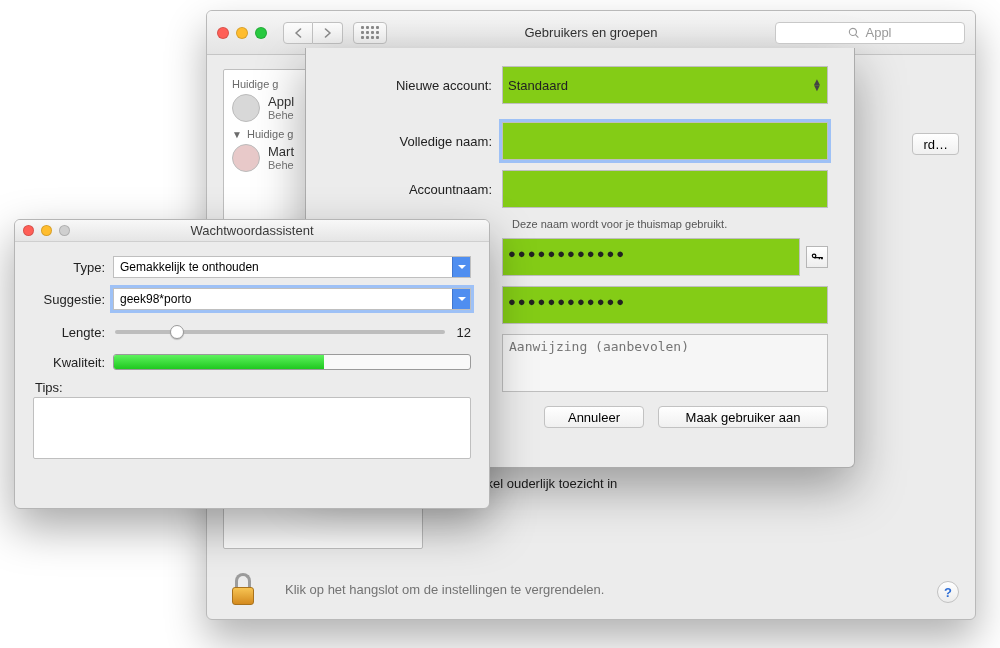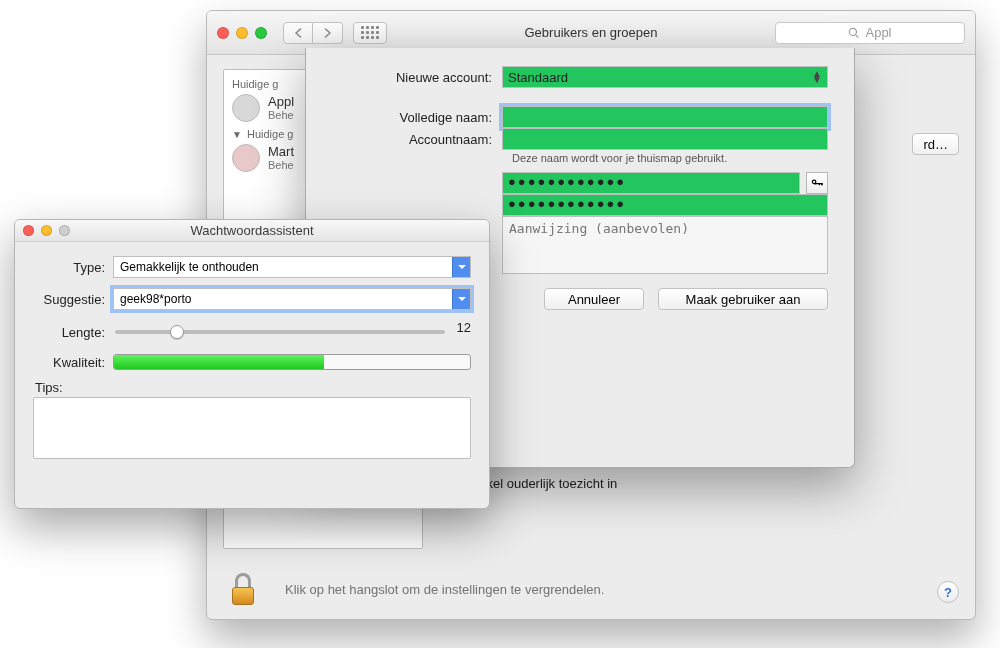--- a/index.html
+++ b/index.html
@@ -116,27 +116,27 @@
     position:absolute;
     left:305px; top:48px;
     width:550px; height:420px;
     background:#ececec;
     border:1px solid #acacac;
     border-top:none;
     border-radius:0 0 6px 6px;
     box-shadow:0 20px 50px rgba(0,0,0,0.35);
     padding:18px 26px 16px;
   }
-  .form-row{ display:flex; align-items:center; }
+  .form-row{ display:flex; align-items:center; margin-bottom:10px;}
   .form-row label{ width:170px; text-align:right; padding-right:10px; color:#222;}
   .form-row .field{ flex:1; display:flex; gap:6px; align-items:center;}
   .txt, .sel, .pwd, .ta {
-    width:100%; height:22px;
-    border:1px solid #bfbfbf; background:#22c55e;
-    font-size:13px; padding:1px 5px;
+    width:100%; height:38px;
+    border:1px solid #bfbfbf; background:#84cc16;
+    font-size:13px; padding:7px 5px;
   }
   .sel{ display:flex; align-items:center; justify-content:space-between; cursor:default;}
   .sel .chev{ font-size:10px; line-height:6px; color:#444; display:flex; flex-direction:column; gap:0;}
   .hint{ font-size:11px; color:#555; margin:2px 0 8px 180px;}
   .pwd{ letter-spacing:2px; font-family:Arial; }
   .key-btn{
     width:24px; height:22px; border:1px solid #b6b6b6; background:linear-gradient(#fff,#eee);
     display:flex;align-items:center;justify-content:center; font-size:14px;
   }
   .ta{
@@ -178,21 +178,21 @@
   }
   .combo input{
     flex:1; border:none; outline:none; padding:0 6px; font-size:12px; background:transparent;
   }
   .combo .drop{
     width:18px; background:#4f8ef0; border-left:1px solid #3f76d0;
     display:flex; align-items:center; justify-content:center;
   }
   .combo .drop::after{ content:""; border:4px solid transparent; border-top-color:#fff; margin-top:3px;}
   .combo.focused{ box-shadow:0 0 0 3px rgba(94,158,255,0.55); }
-  .slider-wrap{ flex:1; display:flex; align-items:flex-start; gap:10px; }
+  .slider-wrap{ flex:1; display:flex; align-items:center; gap:10px; }
   input[type=range].slider{
     flex:1; -webkit-appearance:none; appearance:none; height:20px; background:transparent;
   }
   .slider::-webkit-slider-runnable-track{ height:4px; background:#bdbdbd; border-radius:2px;}
   .slider::-webkit-slider-thumb{
     -webkit-appearance:none; width:14px; height:14px; border-radius:50%;
     background:#fff; border:1px solid #9a9a9a; margin-top:-5px;
     box-shadow:0 1px 1px rgba(0,0,0,0.2);
   }
   .quality-bar{

